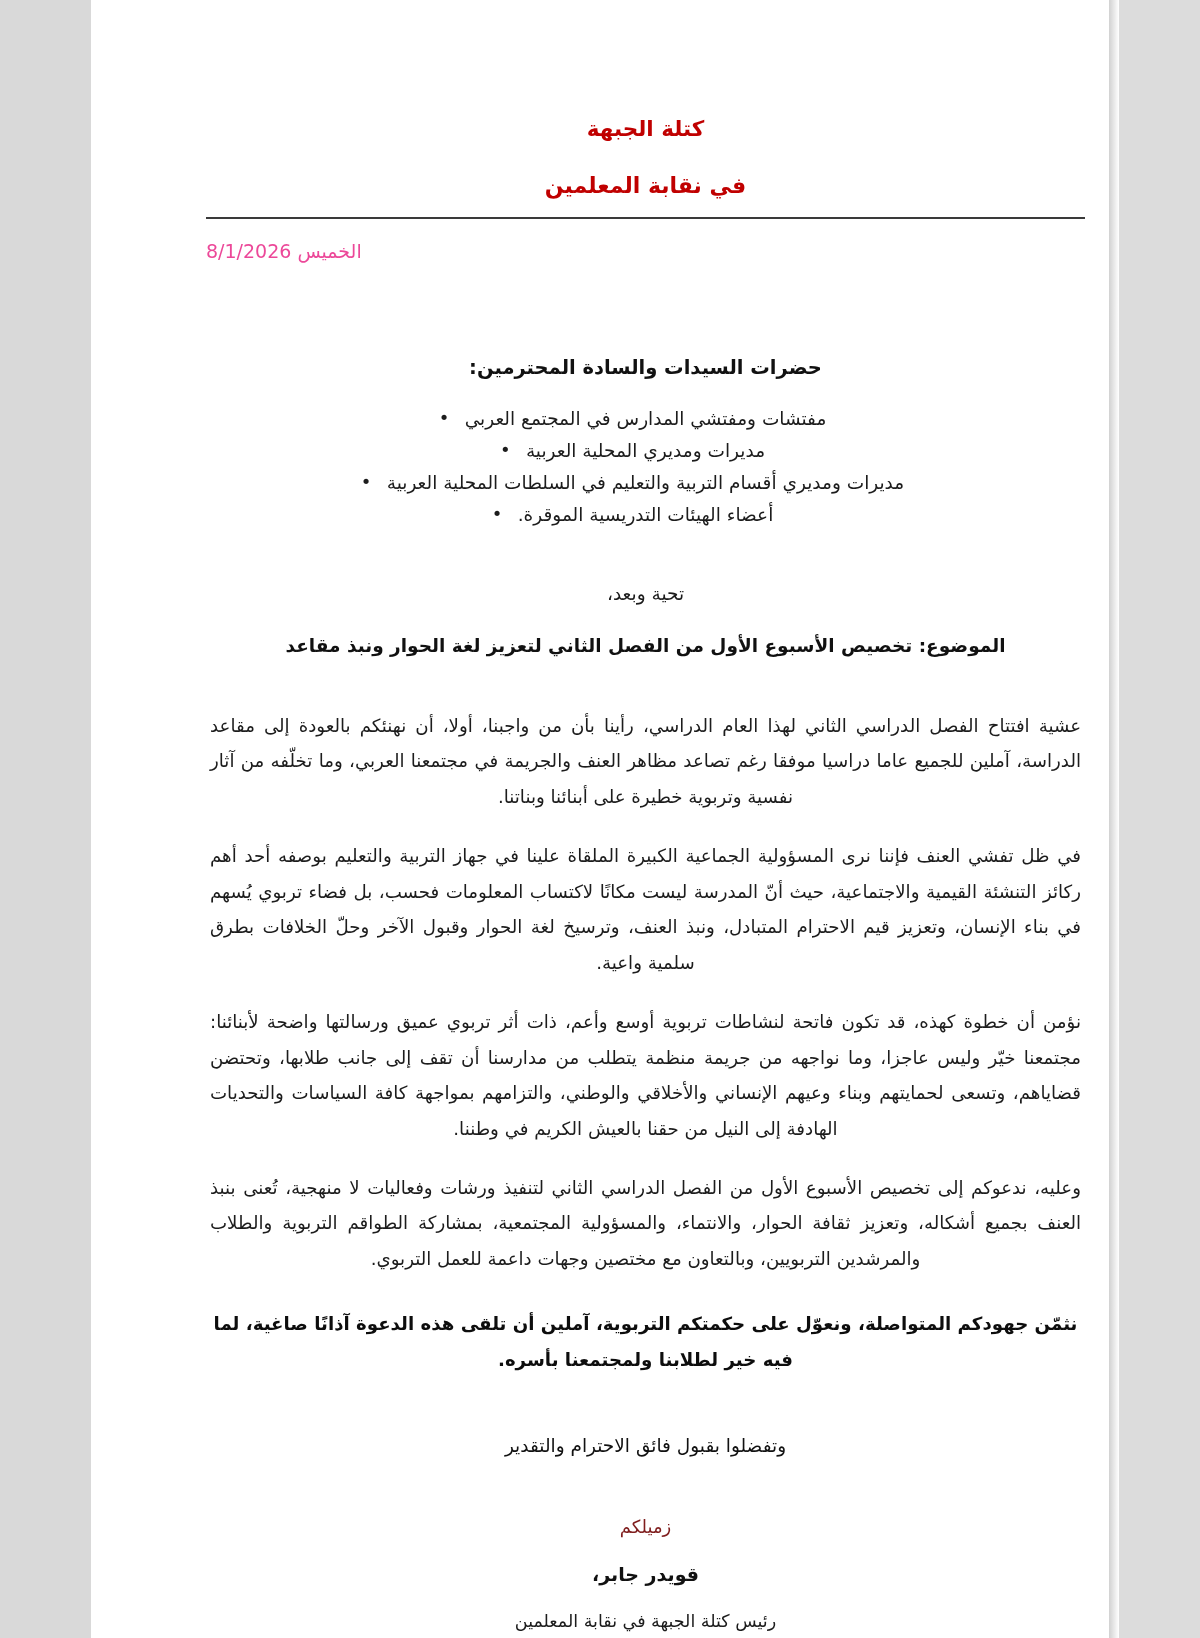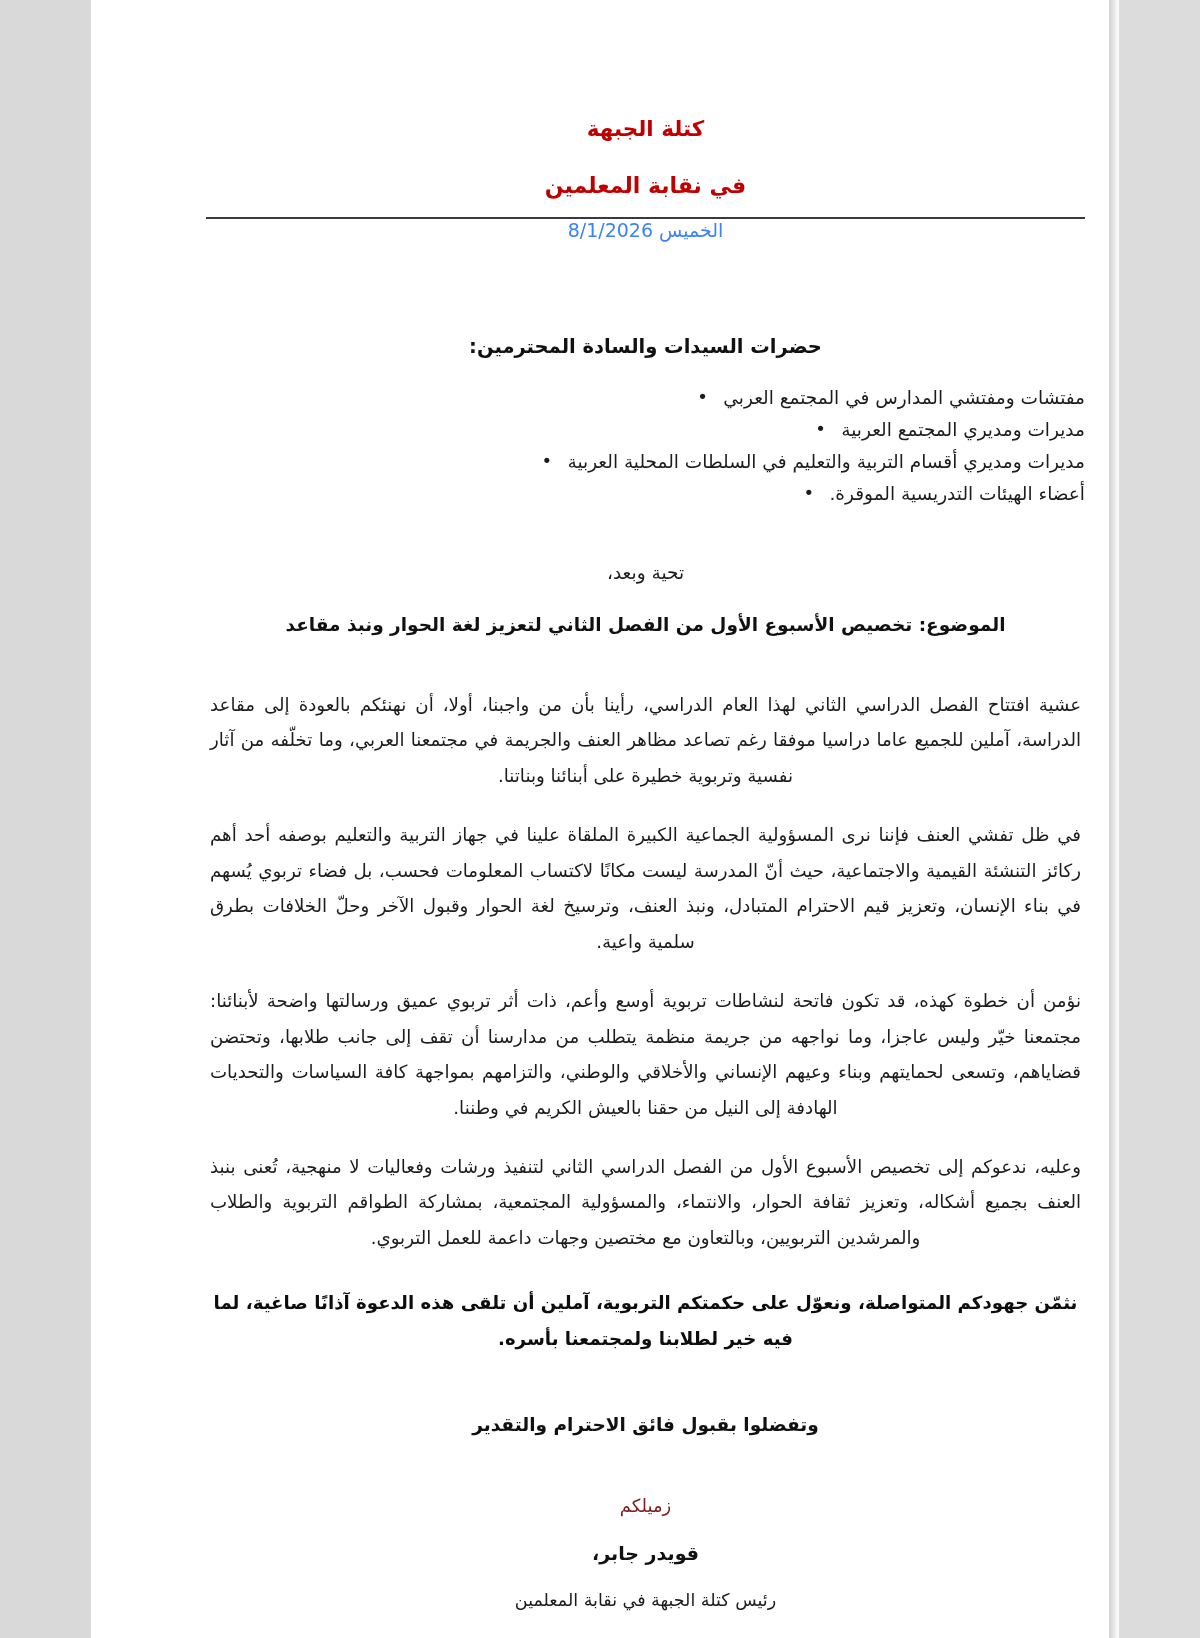--- a/index.html
+++ b/index.html
@@ -65,23 +65,24 @@
   .letterhead .line2 {
     font-size: 22px;
     margin-top: 24px;
   }
   .rule {
     margin-top: 14px;
     border-top: 2px solid #3a3a3a;
     width: 100%;
   }
   .date-line {
+    margin-top: 21px;
     font-size: 19px;
-    color: #3b82f6;
-    text-align: center;
+    color: #ec4899;
+    text-align: left;
     direction: rtl;
   }
   .date-line .datenum {
     direction: ltr;
     unicode-bidi: isolate;
   }
 
   
   .salutation {
     margin-top: 94px;
@@ -93,21 +94,21 @@
   .addressees {
     margin: 24px 0 0 0;
     padding: 0;
     list-style: none;
     font-size: 18.5px;
     color: #1c1c1c;
     line-height: 1.72;
   }
   .addressees li {
     position: relative;
-    text-align: right;
+    text-align: center;
   }
   .addressees li .txt {
     display: inline-block;
     position: relative;
   }
   .addressees li .txt::after {
     content: "•";
     position: absolute;
     left: -26px;
     top: 0;
@@ -147,21 +148,21 @@
     font-weight: bold;
     color: #0d0d0d;
     margin-top: 30px;
     text-align: center;
     text-align-last: center;
   }
 
   .closing {
     margin-top: 58px;
     font-size: 18.5px;
-    font-weight: bold;
+    font-weight: normal;
     color: #111;
     text-align: center;
   }
 
   .signature {
     margin-top: 60px;
     text-align: center;
   }
   .signature .sig-from {
     font-size: 18px;
@@ -194,21 +195,21 @@
 
     <div class="date-line">
       <span>الخميس</span>
       <span class="datenum">8/1/2026</span>
     </div>
 
     <div class="salutation">حضرات السيدات والسادة المحترمين:</div>
 
     <ul class="addressees">
       <li><span class="txt">مفتشات ومفتشي المدارس في المجتمع العربي</span></li>
-      <li><span class="txt">مديرات ومديري المجتمع العربية</span></li>
+      <li><span class="txt">مديرات ومديري المحلية العربية</span></li>
       <li><span class="txt">مديرات ومديري أقسام التربية والتعليم في السلطات المحلية العربية</span></li>
       <li><span class="txt">أعضاء الهيئات التدريسية الموقرة.</span></li>
     </ul>
 
     <div class="greeting">تحية وبعد،</div>
 
     <div class="subject">الموضوع: تخصيص الأسبوع الأول من الفصل الثاني لتعزيز لغة الحوار ونبذ مقاعد</div>
 
     <div class="body-block">
       <p class="para">عشية افتتاح الفصل الدراسي الثاني لهذا العام الدراسي، رأينا بأن من واجبنا، أولا، أن نهنئكم بالعودة إلى مقاعد الدراسة، آملين للجميع عاما دراسيا موفقا رغم تصاعد مظاهر العنف والجريمة في مجتمعنا العربي، وما تخلّفه من آثار نفسية وتربوية خطيرة على أبنائنا وبناتنا.</p>

